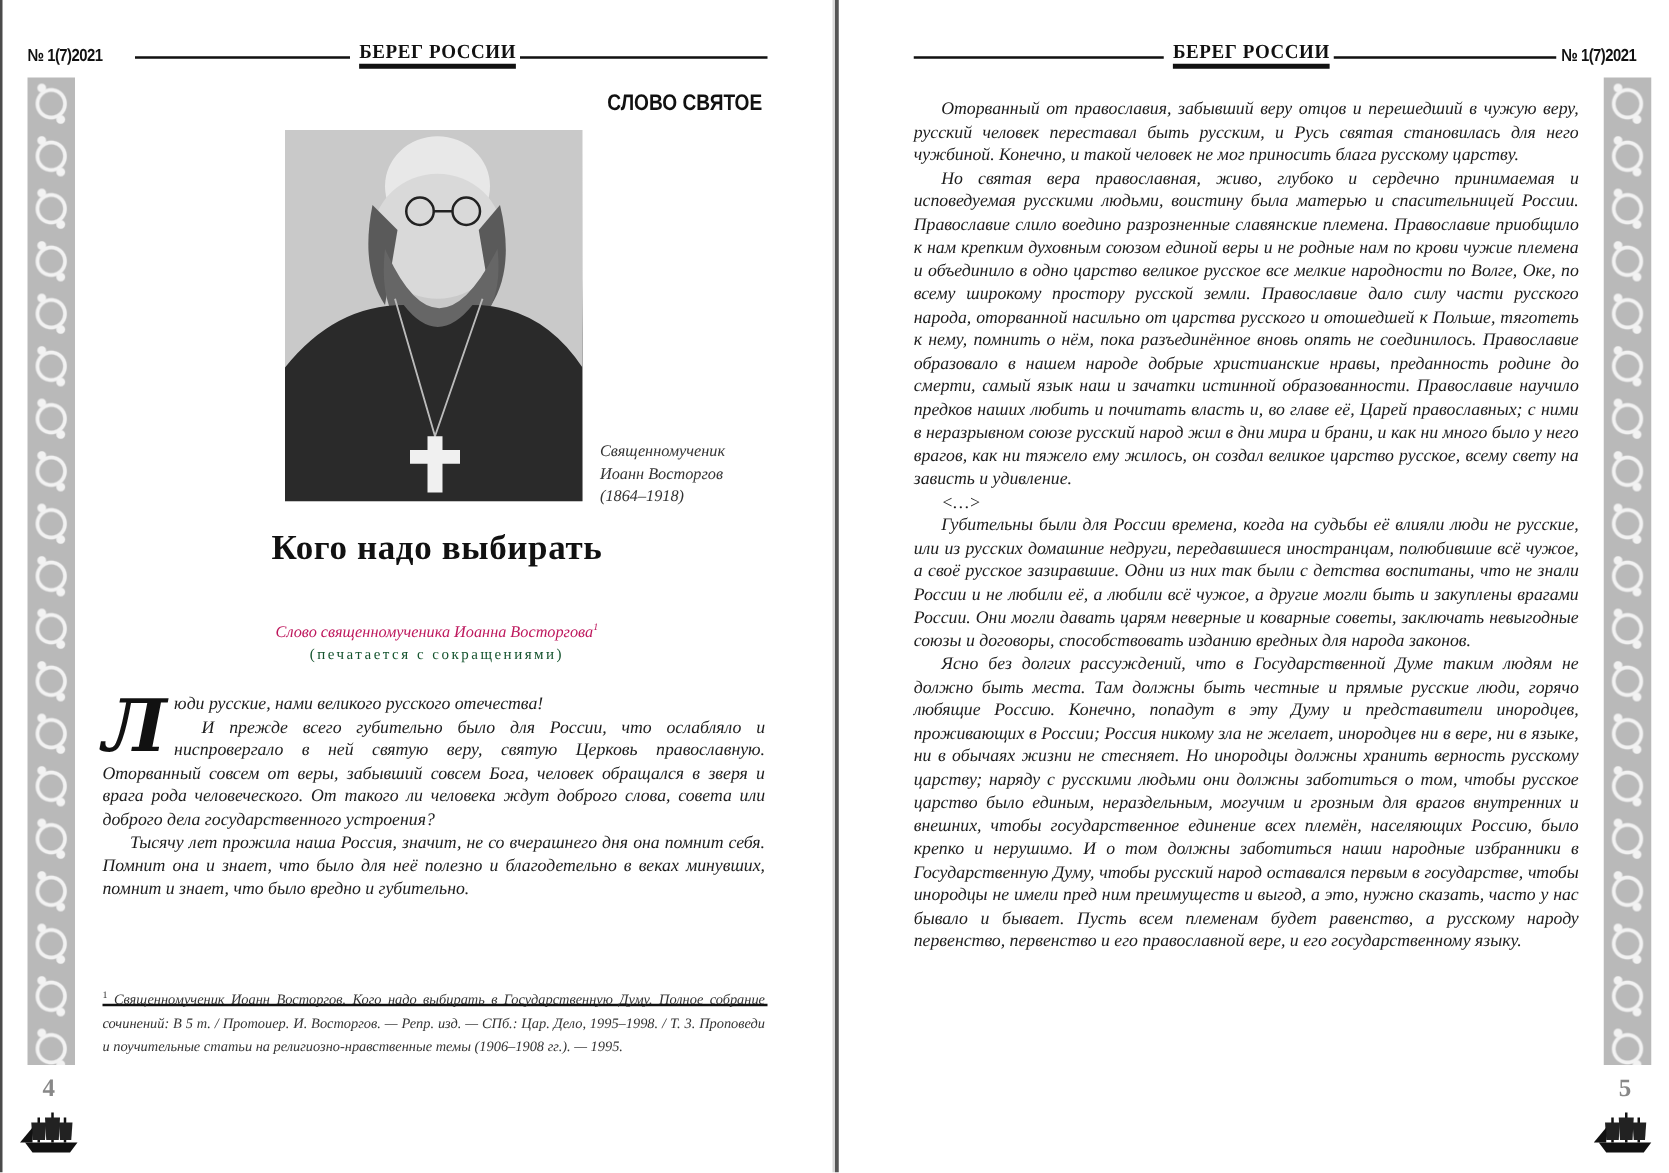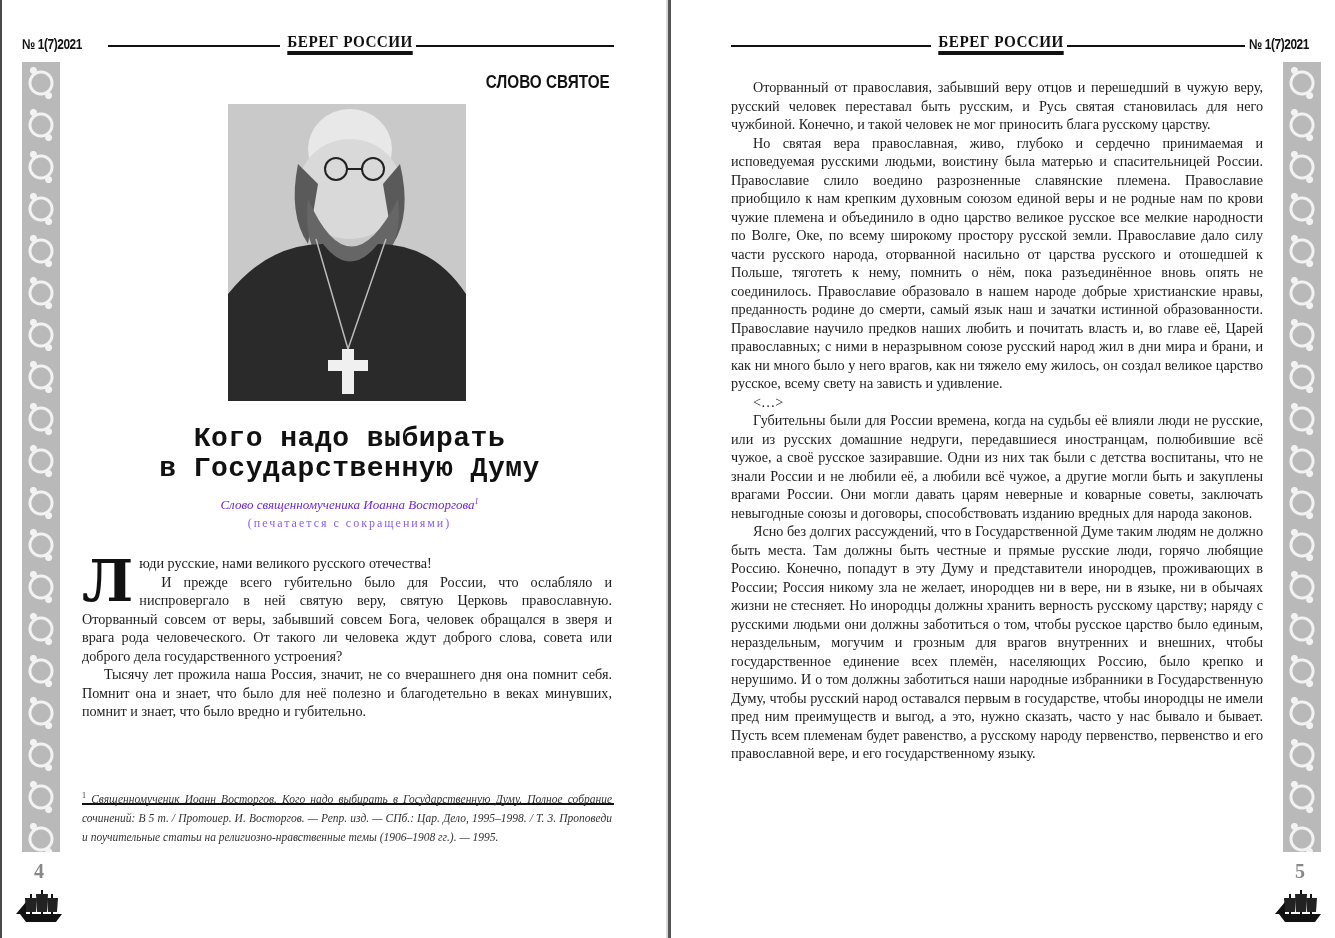--- a/index.html
+++ b/index.html
@@ -32,26 +32,26 @@
     background-size:38px 42px, 38px 42px, 38px 42px;
   }
   .page-num { position:absolute; top:860px; font-family:"Liberation Serif", serif; font-size:20px; color:#888; font-weight:bold; }
   .ship { position:absolute; top:888px; width:50px; height:38px; }
 
   .section-label { position:absolute; top:72px; right:56px; font-family:"Liberation Sans", sans-serif; font-weight:bold; font-size:18px; color:#111; transform:scaleX(0.85); transform-origin:right center; }
 
   .photo { position:absolute; left:226px; top:104px; width:238px; height:297px; background:linear-gradient(180deg,#d4d4d4 0%, #bdbdbd 40%, #5a5a5a 55%, #2b2b2b 100%); overflow:hidden; }
   .caption { position:absolute; left:478px; top:352px; font-style:italic; font-size:13px; line-height:18px; color:#333; }
 
-  .title { position:absolute; left:80px; top:424px; width:535px; text-align:center; font-family:Liberation Mono, monospace; font-weight:bold; font-size:28px; line-height:30px; color:#111; letter-spacing:0.5px; }
-  .subtitle { position:absolute; left:80px; top:497px; width:535px; text-align:center; font-style:italic; font-size:13px; color:#6d28d9; }
+  .title { position:absolute; left:80px; top:424px; width:535px; text-align:center; font-family:Liberation Serif, serif; font-weight:bold; font-size:28px; line-height:30px; color:#111; letter-spacing:0.5px; }
+  .subtitle { position:absolute; left:80px; top:497px; width:535px; text-align:center; font-style:italic; font-size:13px; color:#be185d; }
   .subtitle sup { font-size:8px; }
-  .subnote { position:absolute; left:80px; top:516px; width:535px; text-align:center; font-size:12px; letter-spacing:2px; color:#8b5cf6; }
+  .subnote { position:absolute; left:80px; top:516px; width:535px; text-align:center; font-size:12px; letter-spacing:2px; color:#14532d; }
 
-  .body-text { font-size:14.2px; line-height:18.5px; text-align:justify; color:#1c1c1c; }
+  .body-text { font-size:14.2px; line-height:18.5px; text-align:justify; color:#1c1c1c;font-style:italic; }
   .body-text p { margin:0; text-indent:22px; }
   .body-text p.noindent { text-indent:0; }
   .col-left { position:absolute; left:80px; top:554px; width:530px; }
   .dropcap { float:left; font-family:"DejaVu Serif", serif; font-weight:bold; font-size:58px; line-height:50px; margin:2px 6px 0 0; color:#111; }
 
   .fn-rule { position:absolute; left:80px; top:803px; width:532px; height:2px; background:#111; }
   .footnote { position:absolute; left:80px; top:786px; width:530px; font-style:italic; font-size:11.5px; line-height:19px; color:#333; text-align:justify; }
   .footnote sup { font-style:normal; font-size:8px; }
 
   .col-right { position:absolute; left:731px; top:78px; width:532px; }
@@ -83,24 +83,28 @@
       <circle cx="108" cy="65" r="11" fill="none" stroke="#222" stroke-width="2"></circle>
       <circle cx="145" cy="65" r="11" fill="none" stroke="#222" stroke-width="2"></circle>
       <line x1="119" y1="65" x2="134" y2="65" stroke="#222" stroke-width="2"></line>
       <path d="M80 95 Q122 190 170 95 Q175 140 150 160 Q122 175 95 160 Q75 140 80 95 Z" fill="#666"></path>
       <path d="M0 297 L0 190 Q40 140 95 140 Q122 175 150 140 Q205 140 238 190 L238 297 Z" fill="#2a2a2a"></path>
       <path d="M88 135 L120 245 L158 135" fill="none" stroke="#bbb" stroke-width="1.5"></path>
       <rect x="114" y="245" width="12" height="45" fill="#f0f0f0"></rect>
       <rect x="100" y="256" width="40" height="11" fill="#f0f0f0"></rect>
     </svg>
   </div>
+  <div class="caption">
+    <div>Священномученик</div>
+    <div>Иоанн Восторгов</div>
+    <div>(1864–1918)</div>
+  </div>
 
   <div class="title">
     <div>Кого надо выбирать</div>
-    <div>в Государственную Думу</div>
   </div>
   <div class="subtitle">
     <span>Слово священномученика Иоанна Восторгова</span><sup>1</sup>
   </div>
   <div class="subnote">(печатается с сокращениями)</div>
 
   <div class="col-left body-text">
     <span class="dropcap">Л</span>
     <p class="noindent">юди русские, нами великого русского отечества!</p>
     <p>И прежде всего губительно было для России, что ослабляло и ниспровергало в ней святую веру, святую Церковь православную. Оторванный совсем от веры, забывший совсем Бога, человек обращался в зверя и врага рода человеческого. От такого ли человека ждут доброго слова, совета или доброго дела государственного устроения?</p>

